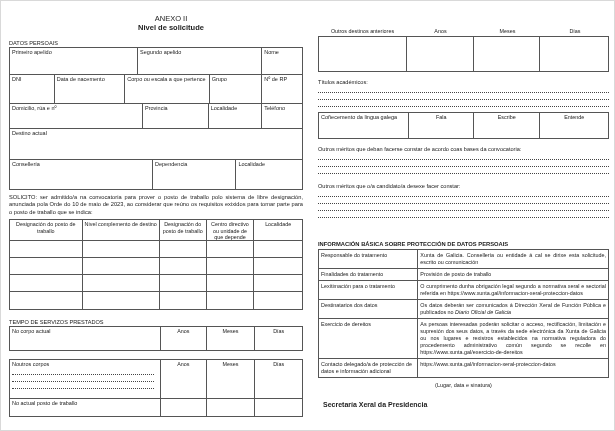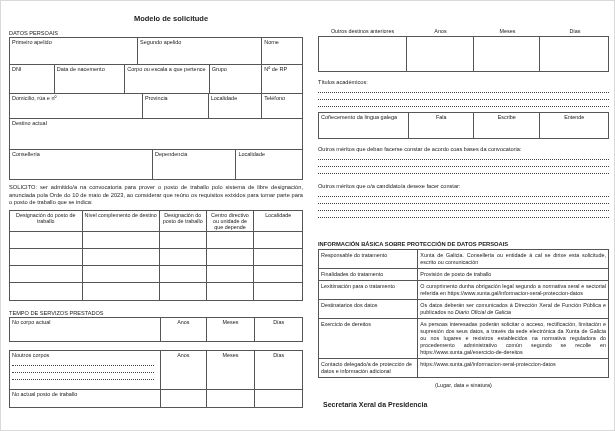--- a/index.html
+++ b/index.html
@@ -46,21 +46,22 @@
   .footer-org { position:absolute; left:322px; top:400px; font-size:7px; font-weight:bold; }
 
   .spacer8 { height:8px; }
 </style>
 </head>
 <body>
 
 <div class="left-col">
 
   <div class="title-block">
-    <div class="title-line bold">Modelo de solicitude</div>
+    <div class="title-line">ANEXO II</div>
+    <div class="title-line bold">Nivel de solicitude</div>
   </div>
 
   <div class="sec-label">DATOS PERSOAIS</div>
 
   <div class="tbl">
     <div class="frow" style="height:27px">
       <div class="cell" style="width:129px">
           <span class="lbl">Primeiro apelido</span>
         </div>
       <div class="cell" style="width:125px">

